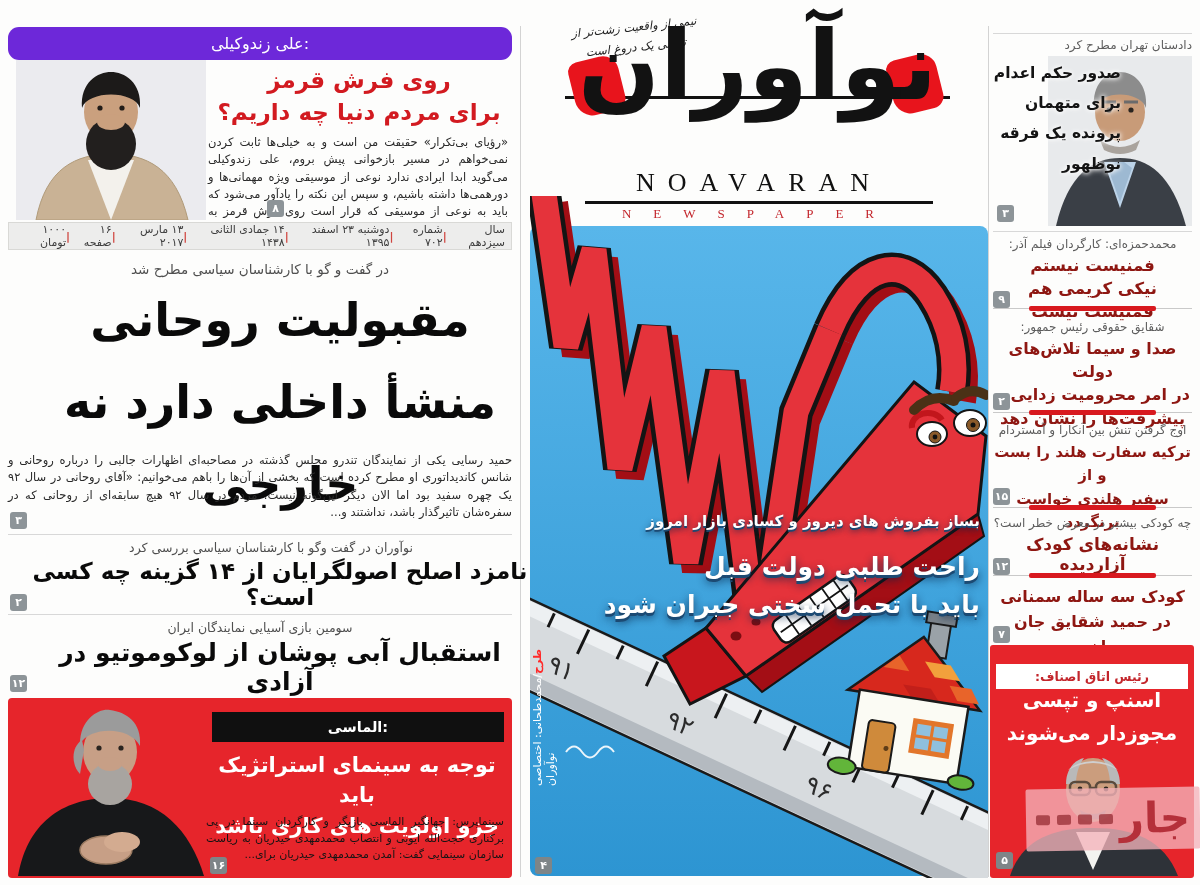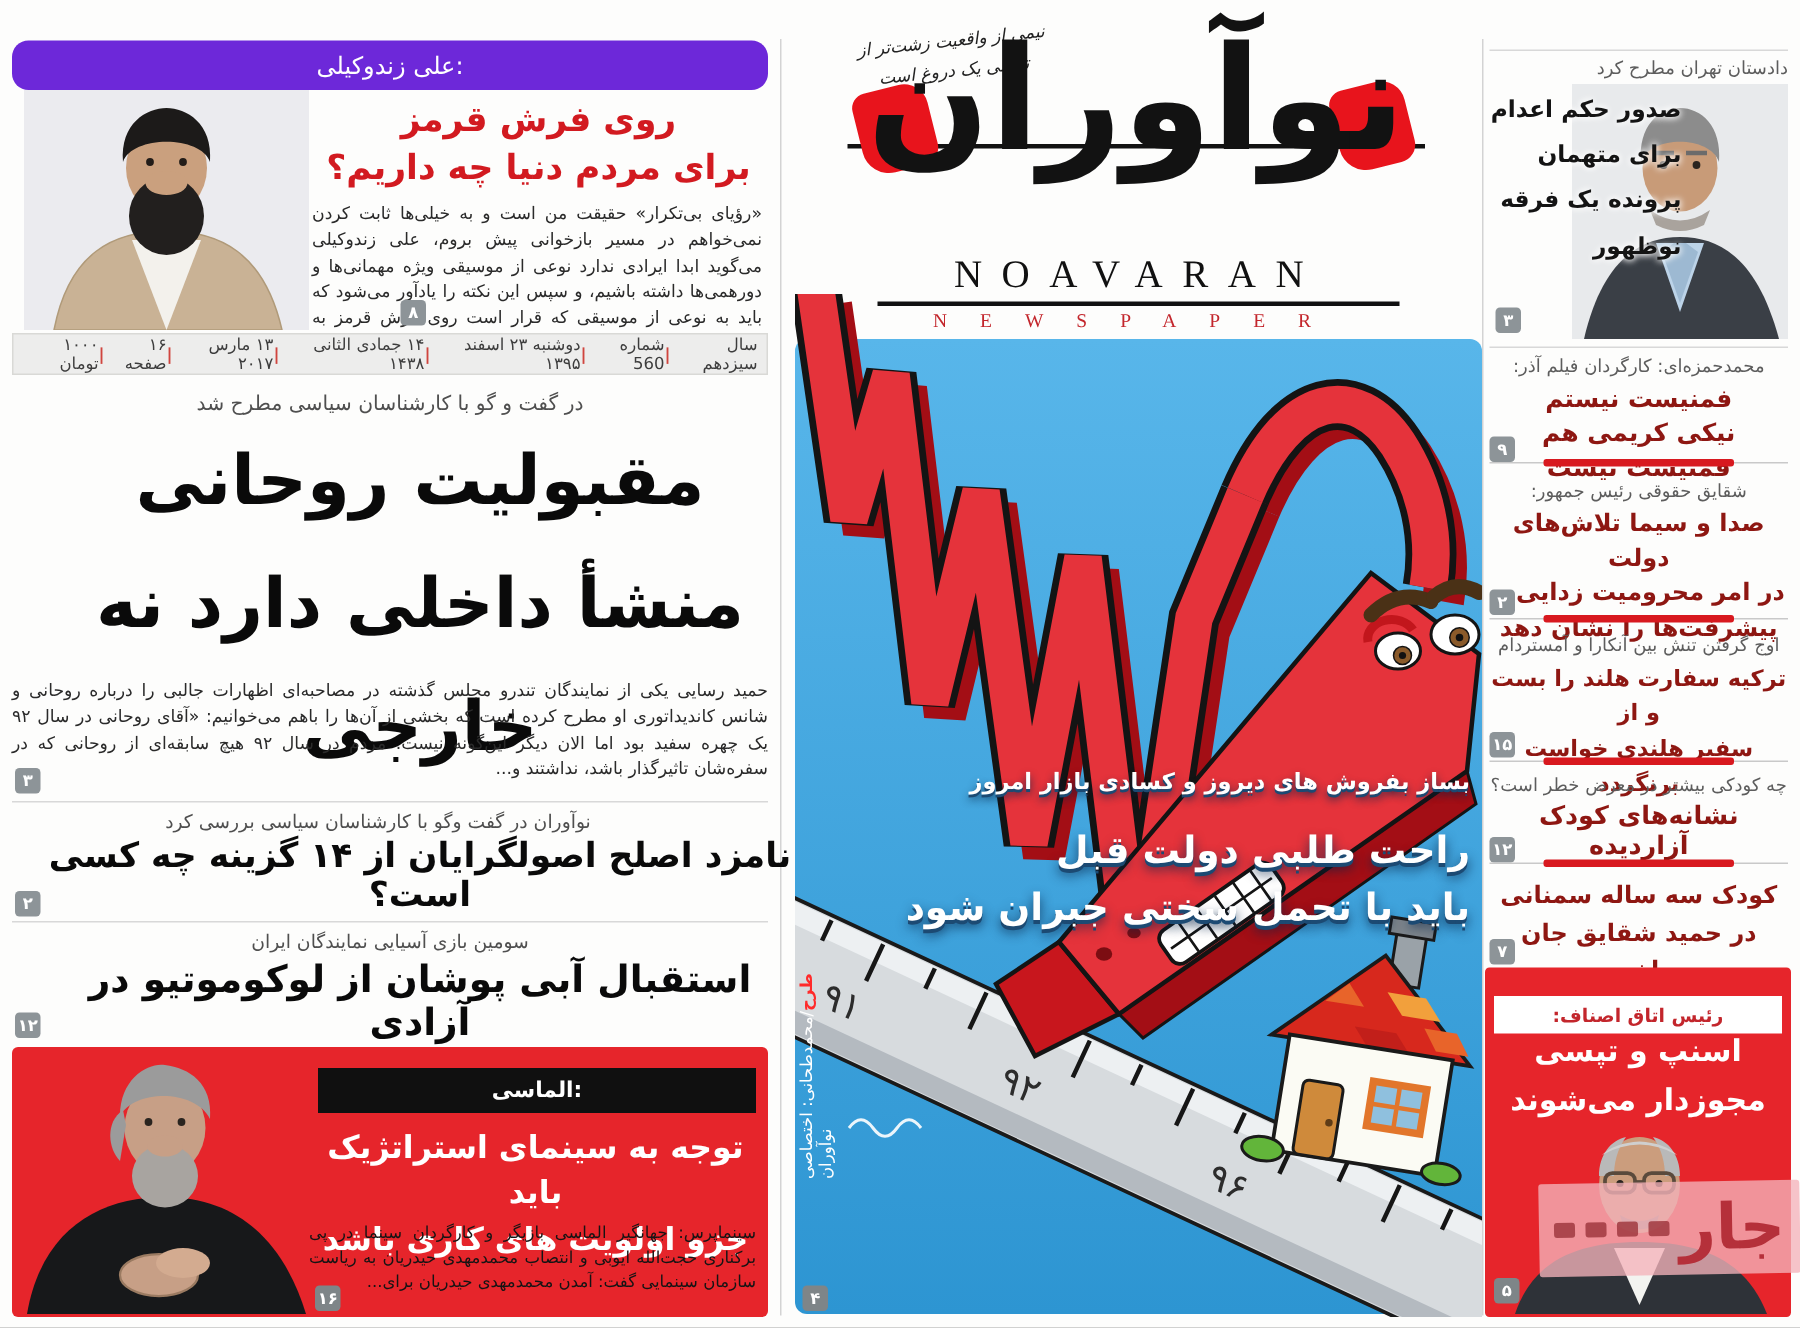--- a/index.html
+++ b/index.html
@@ -111,41 +111,41 @@
       <circle cx="106" cy="48" r="2.6" fill="#221c18"></circle>
   </svg>
   <div class="abs rtl c pre vakili-head" style="left:210px; top:64px; width:298px;">روی فرش قرمز
 برای مردم دنیا چه داریم؟</div>
   <div class="abs bodytext" style="left:208px; top:134px; width:300px;">«رؤیای بی‌تکرار» حقیقت من است و به خیلی‌ها ثابت کردن نمی‌خواهم در مسیر بازخوانی پیش بروم، علی زندوکیلی می‌گوید ابدا ایرادی ندارد نوعی از موسیقی ویژه مهمانی‌ها و دورهمی‌ها داشته باشیم، و سپس این نکته را یادآور می‌شود که باید به نوعی از موسیقی که قرار است روی فرش قرمز به مردم دنیا نشان دهیم فکر کنیم...</div>
   <div class="pgbox" style="left:267px; top:200px;">۸</div>
 
   <div class="dstrip">
       <span>سال سیزدهم</span>
       <span class="sep">|</span>
-      <span>شماره 560</span>
+      <span>شماره ۷۰۲</span>
       <span class="sep">|</span>
       <span>دوشنبه ۲۳ اسفند ۱۳۹۵</span>
       <span class="sep">|</span>
       <span>۱۴ جمادی الثانی ۱۴۳۸</span>
       <span class="sep">|</span>
       <span>۱۳ مارس ۲۰۱۷</span>
       <span class="sep">|</span>
       <span>۱۶ صفحه</span>
       <span class="sep">|</span>
       <span>۱۰۰۰ تومان</span>
     </div>
 
   <div class="abs kicker c" style="left:8px; top:261px; width:504px; font-size:13.5px;">در گفت و گو با کارشناسان سیاسی مطرح شد</div>
   <div class="abs rtl c pre mainhead" style="left:8px; top:280px; width:504px; font-size:46px; line-height:1.78;">مقبولیت روحانی
 منشأ داخلی دارد نه خارجی</div>
   <div class="abs bodytext" style="left:8px; top:452px; width:504px;">حمید رسایی یکی از نمایندگان تندرو مجلس گذشته در مصاحبه‌ای اظهارات جالبی را درباره روحانی و شانس کاندیداتوری او مطرح کرده است که بخشی از آن‌ها را باهم می‌خوانیم: «آقای روحانی در سال ۹۲ یک چهره سفید بود اما الان دیگر این‌گونه نیست. مردم در سال ۹۲ هیچ سابقه‌ای از روحانی که در سفره‌شان تاثیرگذار باشد، نداشتند و...</div>
   <div class="pgbox" style="left:10px; top:512px;">۳</div>
   <div class="hline" style="left:8px; top:534px; width:504px;"></div>
 
-  <div class="abs kicker c" style="left:0; top:540px; width:504px;">نوآوران در گفت وگو با کارشناسان سیاسی بررسی کرد</div>
+  <div class="abs kicker c" style="left:19px; top:540px; width:504px;">نوآوران در گفت وگو با کارشناسان سیاسی بررسی کرد</div>
   <div class="abs rtl c mainhead" style="left:8px; top:558px; width:504px; font-size:23px;">نامزد اصلح اصولگرایان از ۱۴ گزینه چه کسی است؟</div>
   <div class="pgbox" style="left:10px; top:594px;">۲</div>
   <div class="hline" style="left:8px; top:614px; width:504px;"></div>
 
   <div class="abs rtl c mainhead" style="left:8px; top:638px; width:504px; font-size:25px;">استقبال آبی پوشان از لوکوموتیو در آزادی</div>
   <div class="abs kicker c" style="left:8px; top:620px; width:504px;">سومین بازی آسیایی نمایندگان ایران</div>
   <div class="pgbox" style="left:10px; top:675px;">۱۲</div>
 
   <div class="almasi-box"></div>
   <svg class="abs" style="left:10px; top:700px;" width="198" height="176" viewBox="0 0 198 176">

